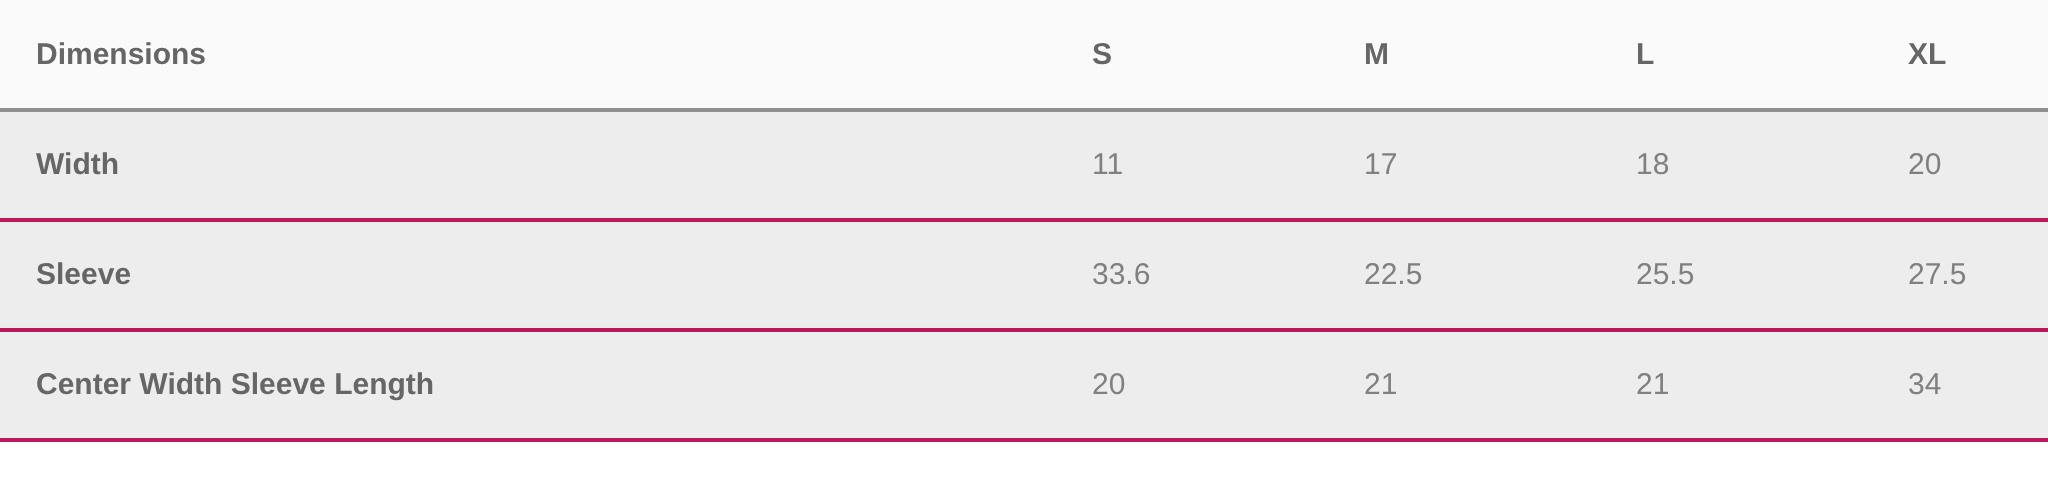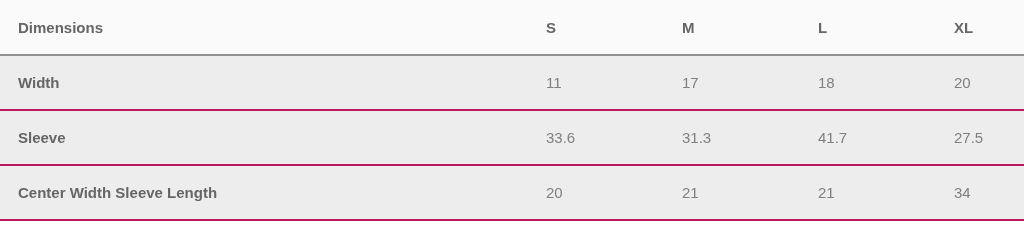--- a/index.html
+++ b/index.html
@@ -99,22 +99,22 @@
       <td class="col-size">11</td>
       <td class="col-size">17</td>
       <td class="col-size">18</td>
       <td class="col-size">20</td>
 
     </tr>
 
     <tr>
       <td class="col-label">Sleeve</td>
       <td class="col-size">33.6</td>
-      <td class="col-size">31.3</td>
-      <td class="col-size">41.7</td>
+      <td class="col-size">22.5</td>
+      <td class="col-size">25.5</td>
       <td class="col-size">27.5</td>
 
     </tr>
 
     <tr>
       <td class="col-label">Center Width Sleeve Length</td>
       <td class="col-size">20</td>
       <td class="col-size">21</td>
       <td class="col-size">21</td>
       <td class="col-size">34</td>

